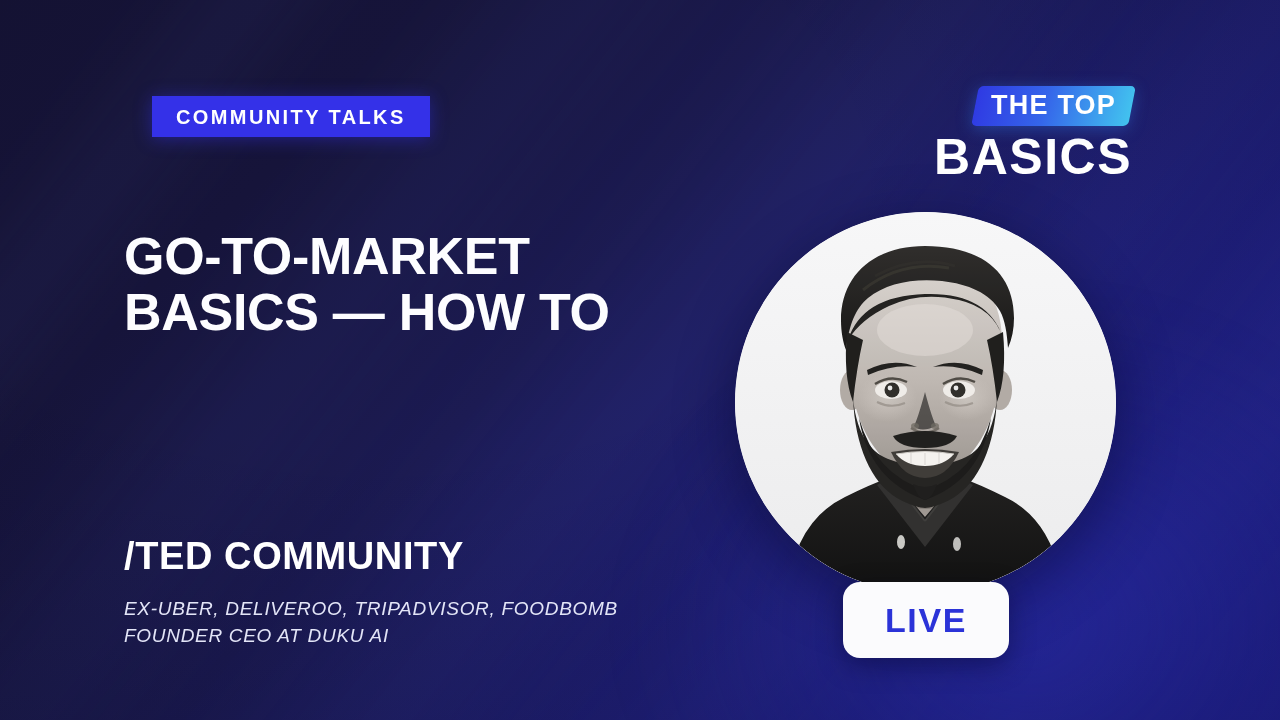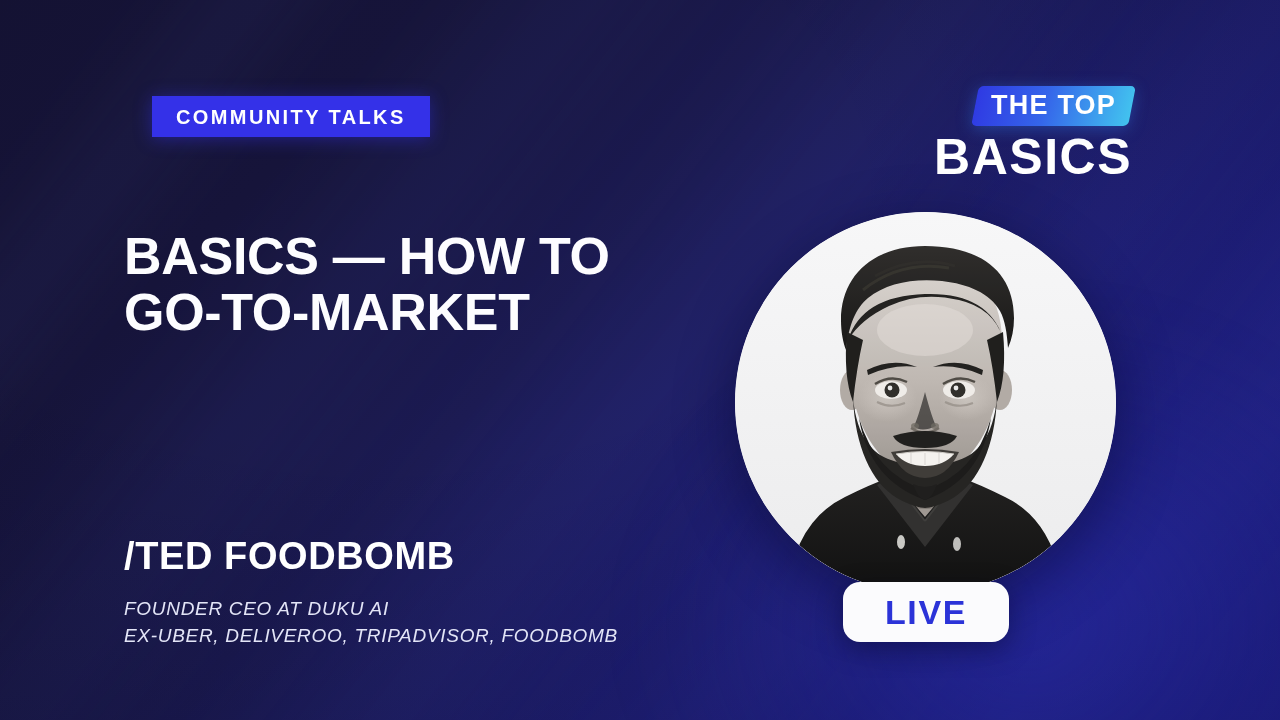--- a/index.html
+++ b/index.html
@@ -173,21 +173,21 @@
     box-shadow: 0 16px 60px rgba(4,4,30,.45);
   }
   .portrait svg { display: block; width: 100%; height: 100%; }
 
   
   .live {
     position: absolute;
     left: 843px;
     top: 582px;
     width: 166px;
-    height: 60px;
+    height: 76px;
     border-radius: 17px;
     background: #fbfbfd;
     display: flex;
     align-items: center;
     justify-content: center;
     box-shadow: 0 8px 26px rgba(4,4,30,.35);
   }
   .live span {
     color: #2b33d8;
     font-size: 34px;
@@ -209,29 +209,29 @@
     <div class="streak s5"></div>
   </div>
   <div class="glow-br"></div>
   <div class="vignette"></div>
 
   <div class="badge">
     <span>COMMUNITY TALKS</span>
   </div>
 
   <div class="title">
+    <span class="ln">GO-TO-MARKET</span>
     <span class="ln">BASICS — HOW TO</span>
-    <span class="ln">GO-TO-MARKET</span>
-  </div>
-
-  <div class="speaker-name">/TED FOODBOMB</div>
+  </div>
+
+  <div class="speaker-name">/TED COMMUNITY</div>
 
   <div class="speaker-meta">
+    <span>EX-UBER, DELIVEROO, TRIPADVISOR, FOODBOMB</span>
     <span>FOUNDER CEO AT DUKU AI</span>
-    <span>EX-UBER, DELIVEROO, TRIPADVISOR, FOODBOMB</span>
   </div>
 
   <div class="logo">
     <div class="logo-pill-wrap">
       <div class="logo-pill">
         <span>THE TOP</span>
       </div>
     </div>
     <div class="logo-voices">BASICS</div>
   </div>

